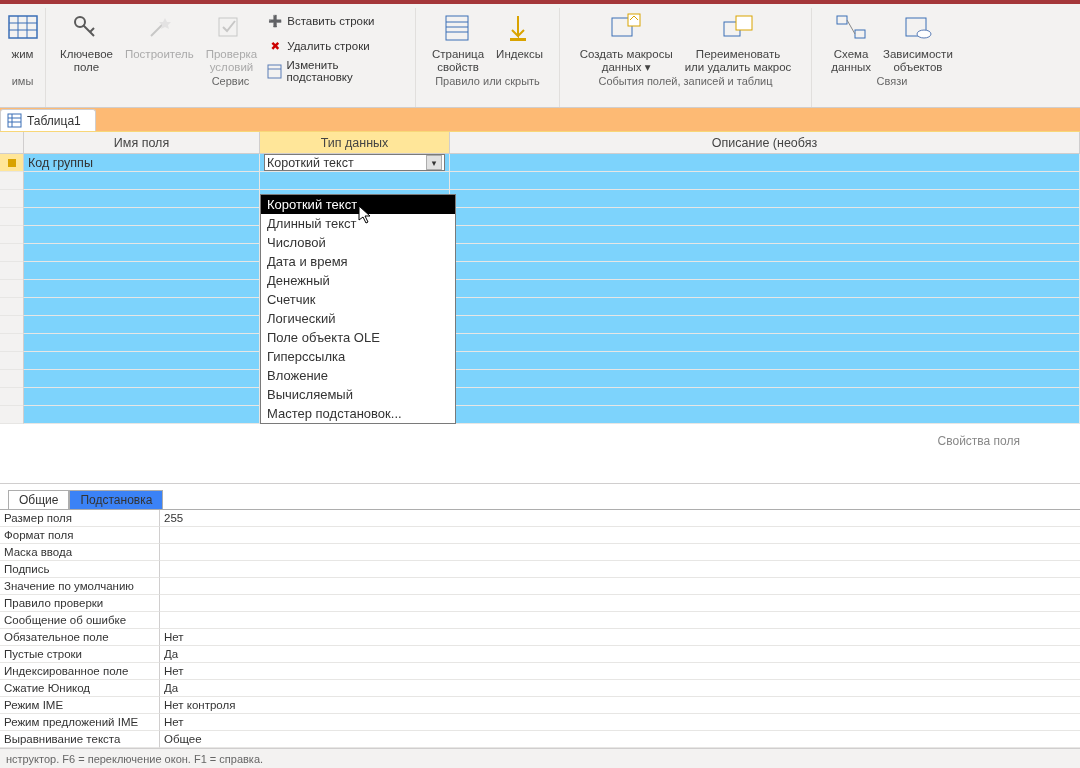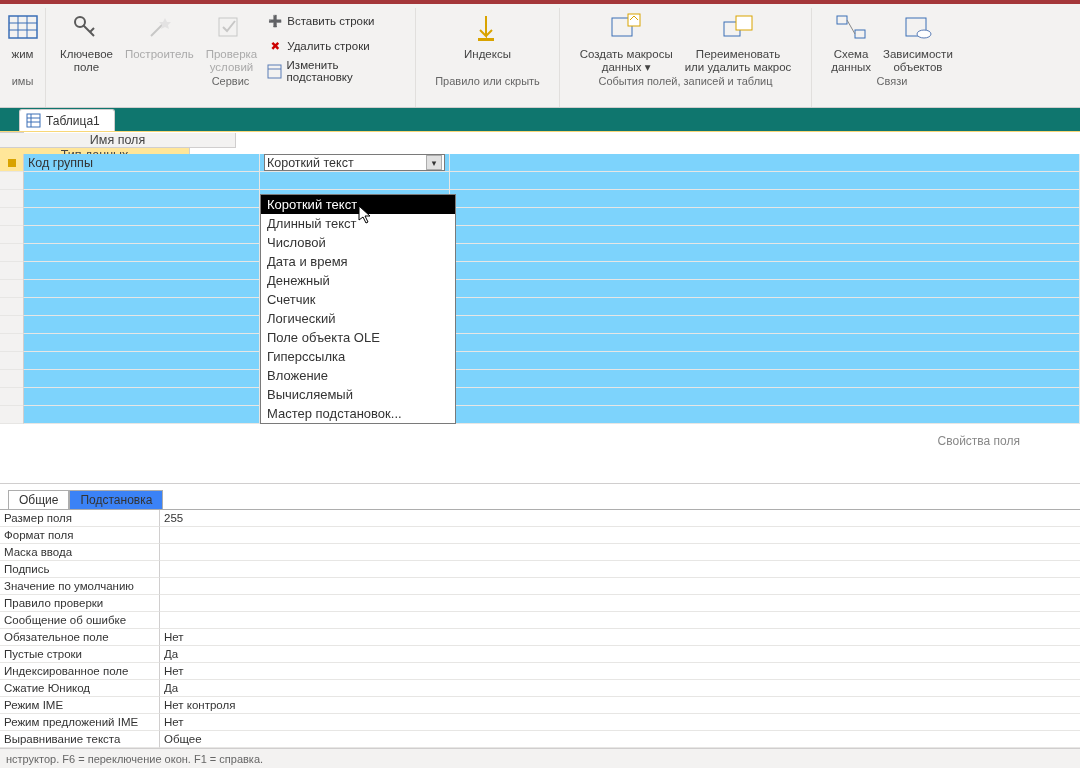--- a/index.html
+++ b/index.html
@@ -20,24 +20,24 @@
 .main { display: flex; height: calc(100% - 108px - 20px); }
 .sidebar { width: 222px; border-right: 1px solid #d0cece; background: #fff; display: flex; flex-direction: column; }
 .sidebar-header { display: flex; align-items: center; justify-content: space-between; padding: 6px 8px 4px 6px; color: #a4373a; font-size: 16px; }
 .sidebar-header .title { white-space: nowrap; overflow: hidden; }
 .sidebar-header .chev { font-size: 11px; color: #666; padding: 0 4px; cursor: pointer; }
 .sidebar-header .close { font-size: 14px; color: #888; padding: 0 4px; cursor: pointer; }
 .search-wrap { position: relative; margin: 2px 6px; }
 .search-input { width: 100%; border: 1px solid #fff; border-bottom: 1px solid #ccc; padding: 3px 22px 3px 4px; font-size: 12px; font-style: italic; color: #999; outline: none; }
 .search-icon { position: absolute; right: 4px; top: 3px; color: #3b6fb6; font-size: 13px; }
 .doc-area { flex: 1; display: flex; flex-direction: column; position: relative; background: #fff; }
-.tab-strip { display: flex; align-items: flex-end; height: 24px; background: #0f766e; border-bottom: 1px solid #f8d778; padding-left: 19px; }
+.tab-strip { display: flex; align-items: flex-end; height: 24px; background: #fdba74; border-bottom: 1px solid #f8d778; padding-left: 0; }
 .doc-tab { display: flex; align-items: center; gap: 5px; background: #fff; border: 1px solid #d0cece; border-bottom: none; border-top-left-radius: 3px; border-top-right-radius: 3px; padding: 2px 14px 2px 6px; font-size: 12px; height: 22px; }
 .doc-tab .tabicon { width: 15px; height: 15px; }
-.grid-header-row { display: flex; height: 22px; flex-direction: column; }
+.grid-header-row { display: flex; height: 22px; }
 .row-sel { width: 24px; border-right: 1px solid #d0cece; border-bottom: 1px solid #d0cece; background: #f3f2f1; }
 .col-head { border-right: 1px solid #d0cece; border-bottom: 1px solid #d0cece; background: #f3f2f1; display: flex; align-items: center; justify-content: center; font-size: 12.5px; color: #444; }
 .col-head.field { width: 236px; }
 .col-head.type { width: 190px; background: #ffe699; }
 .col-head.desc { flex: 1; }
 .grid-body { flex: 1; position: relative; overflow: hidden; }
 .data-row { display: flex; height: 18px; }
 .data-row .row-sel { border-bottom: 1px solid #e7e6e4; display:flex; align-items:center; justify-content:center; }
 .cell { border-right: 1px solid #e7e6e4; border-bottom: 1px solid #e7e6e4; padding: 0 4px; display: flex; align-items: center; font-size: 12.5px; background:#7dd3fc; }
 .cell.field { width: 236px; }
@@ -139,20 +139,32 @@
       </div>
     </div>
     <div class="ribbon-group-label">Сервис</div>
   </div>
 
   <div class="ribbon-group" style="width:144px">
     <div class="ribbon-row">
       <div class="ribbon-btn-lg">
         <span class="icon">
             <svg width="32" height="32">
+              <rect x="4" y="4" width="22" height="24" fill="none" stroke="#3b6fb6"></rect>
+              <line x1="4" y1="10" x2="26" y2="10" stroke="#3b6fb6"></line>
+              <line x1="4" y1="15" x2="26" y2="15" stroke="#3b6fb6"></line>
+              <line x1="4" y1="20" x2="26" y2="20" stroke="#3b6fb6"></line>
+            </svg>
+          </span>
+        <span class="lbl" style="white-space:pre-line">Страница
+свойств</span>
+      </div>
+      <div class="ribbon-btn-lg">
+        <span class="icon">
+            <svg width="32" height="32">
               <path d="M14 4 L14 24 L8 18 M14 24 L20 18" fill="none" stroke="#d9a300" stroke-width="2"></path>
               <rect x="6" y="26" width="16" height="3" fill="#d9a300"></rect>
             </svg>
           </span>
         <span class="lbl">Индексы</span>
       </div>
     </div>
     <div class="ribbon-group-label">Правило или скрыть</div>
   </div>
 

